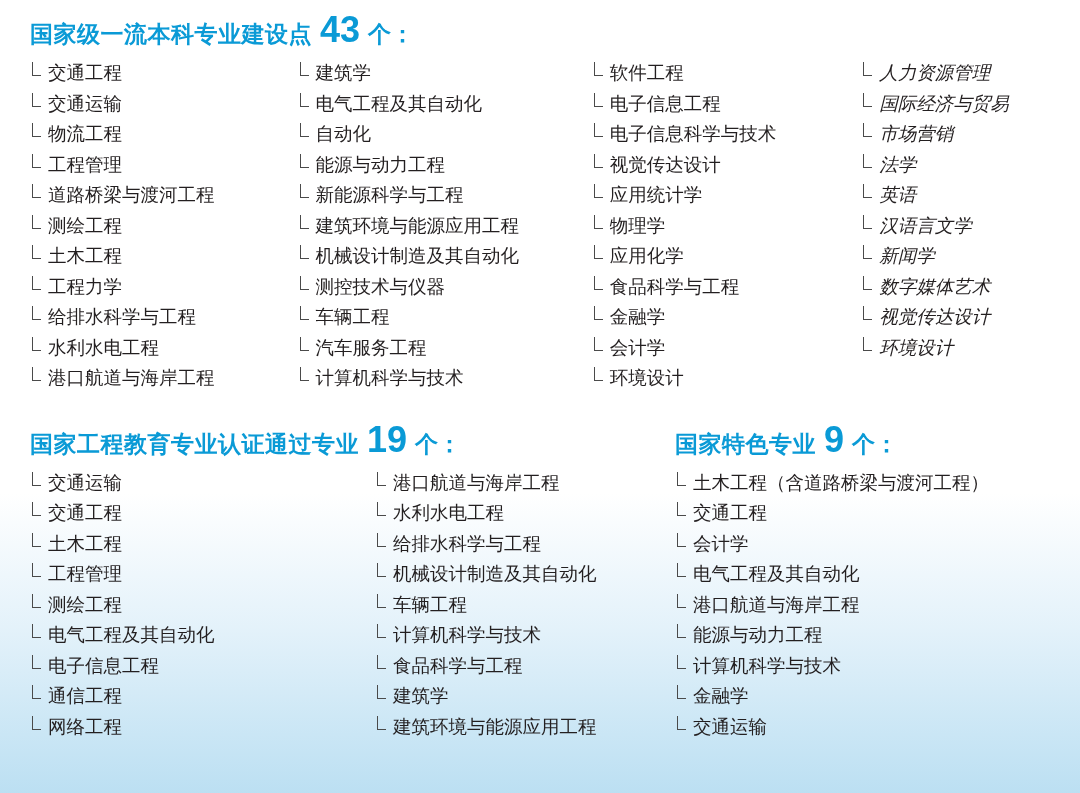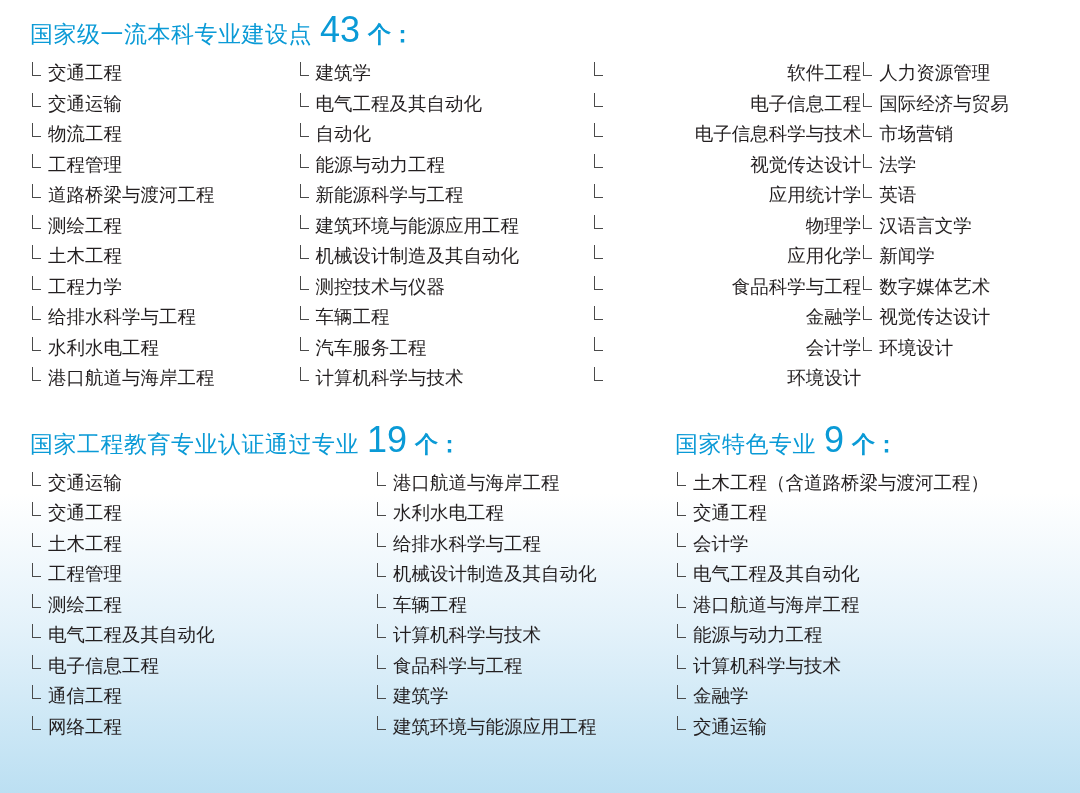--- a/index.html
+++ b/index.html
@@ -34,26 +34,26 @@
   
   .section-head {
     display: flex;
     align-items: baseline;
     gap: 6px;
     color: #0a9ad6;
     white-space: nowrap;
   }
   .section-head .title {
     font-size: 23px;
-    font-weight: normal;
+    font-weight: bold;
     letter-spacing: 0.5px;
   }
   .section-head .count {
     font-size: 36px;
-    font-weight: normal;
+    font-weight: bold;
     line-height: 1;
     padding: 0 2px;
   }
   .section-head .unit {
     font-size: 23px;
     font-weight: bold;
   }
 
   
   .cols {
@@ -81,22 +81,22 @@
     height: 13px;
     border-left: 1.4px solid #4a4a4a;
     border-bottom: 1.4px solid #4a4a4a;
   }
 
   
   #section-1 { margin-top: 2px; }
   #section-1 .cols { margin-top: 8px; }
   #section-1 .col-0 { width: 272px; }
   #section-1 .col-1 { width: 299px; }
-  #section-1 .col-2 { width: 274px; text-align: right; }
-  #section-1 .col-3 { width: 200px; }
+  #section-1 .col-2 { width: 274px; }
+  #section-1 .col-3 { width: 200px; font-style: italic; }
 
   
   .bottom {
     display: flex;
     margin-top: 28px;
   }
   #section-2 { width: 650px; }
   #section-3 { width: 420px; }
   #section-2 .cols { margin-top: 8px; }
   #section-3 .cols { margin-top: 8px; }

